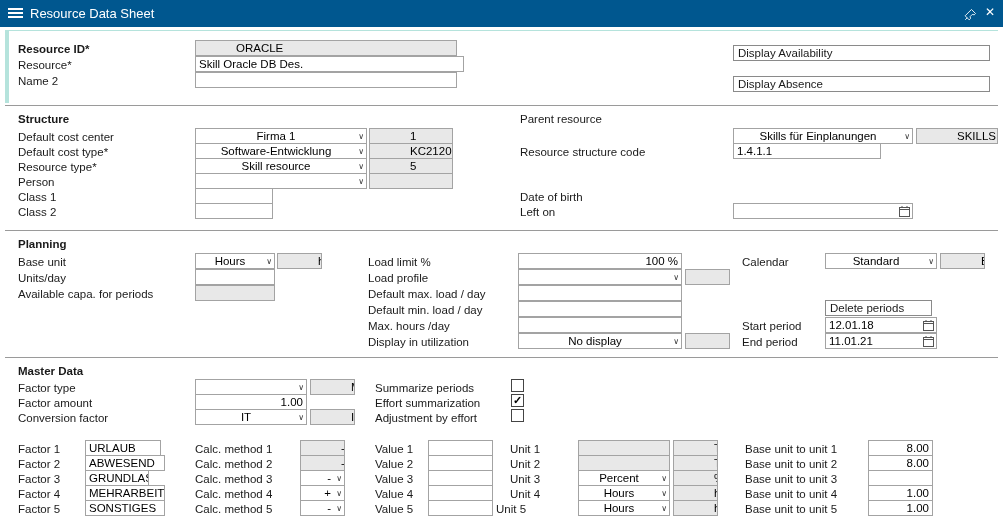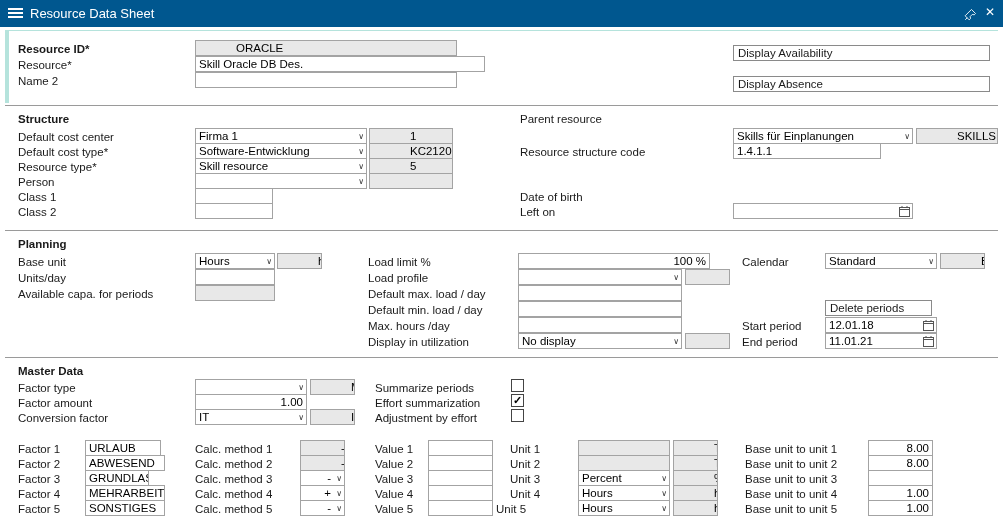--- a/index.html
+++ b/index.html
@@ -16,21 +16,21 @@
 
   .accent-top { position:absolute; left:5px; top:30px; width:993px; height:1px; background:#b5e3dc; }
   .accent-left { position:absolute; left:5px; top:30px; width:4px; height:73px; background:#b5e3dc; }
 
   .lbl { position:absolute; font-size:11.5px; line-height:14px; white-space:nowrap; color:#1a1a1a; }
   .bold { font-weight:bold; }
   .sec-line { position:absolute; left:5px; width:993px; height:1px; background:#9a9a9a; }
 
   .bx { position:absolute; height:16px; border:1px solid #a3a3a3; background:#fff; font-size:11.5px; line-height:14px; padding:0 3px; white-space:nowrap; overflow:hidden; color:#000; }
   .ro { background:#e8e8e8;padding-left:40px; }
-  .dd { padding-right:13px; }
+  .dd { padding-right:13px;text-align:center; }
   .chev { position:absolute; right:2px; top:1px; font-size:8px; line-height:13px; color:#333; }
   .num { text-align:right; }
   .btn { position:absolute; height:16px; border:1px solid #8a8a8a; background:#fff; font-size:11.5px; line-height:14px; padding:0 4px; cursor:pointer; white-space:nowrap; }
   .calic { position:absolute; right:2px; top:2px; width:11px; height:11px; cursor:pointer; }
   .cb { position:absolute; width:13px; height:13px; border:1px solid #444; background:#fff; cursor:pointer; }
   .mark { display:block; font-size:11px; font-weight:bold; line-height:11px; text-align:center; color:#000; }
 </style>
 </head>
 <body>
 
@@ -49,21 +49,21 @@
   <div class="xclose">✕</div>
 </div>
 
 <div class="accent-top"></div>
 <div class="accent-left"></div>
 
 <span class="lbl bold" style="left:18px;top:42px">Resource ID*</span>
 <div class="bx ro" style="left:195px;top:40px;width:262px">ORACLE</div>
 
 <span class="lbl" style="left:18px;top:58px">Resource*</span>
-<div class="bx" style="left:195px;top:56px;width:290px">Skill Oracle DB Des.</div>
+<div class="bx" style="left:195px;top:56px;width:269px">Skill Oracle DB Des.</div>
 
 <span class="lbl" style="left:18px;top:74px">Name 2</span>
 <div class="bx" style="left:195px;top:72px;width:262px"></div>
 
 <div class="btn" style="left:733px;top:45px;width:257px">Display Availability</div>
 <div class="btn" style="left:733px;top:76px;width:257px">Display Absence</div>
 
 <div class="sec-line" style="top:105px"></div>
 <span class="lbl bold" style="left:18px;top:112px">Structure</span>
 
@@ -136,21 +136,21 @@
 </div>
 <div class="bx ro" style="left:277px;top:253px;width:28px">h</div>
 
 <span class="lbl" style="left:18px;top:271px">Units/day</span>
 <div class="bx" style="left:195px;top:269px;width:80px"></div>
 
 <span class="lbl" style="left:18px;top:287px">Available capa. for periods</span>
 <div class="bx ro" style="left:195px;top:285px;width:80px"></div>
 
 <span class="lbl" style="left:368px;top:255px">Load limit %</span>
-<div class="bx num" style="left:518px;top:253px;width:192px">100 %</div>
+<div class="bx num" style="left:518px;top:253px;width:164px">100 %</div>
 
 <span class="lbl" style="left:368px;top:271px">Load profile</span>
 <div class="bx dd" style="left:518px;top:269px;width:164px">
   <span></span>
   <span class="chev">∨</span>
 </div>
 <div class="bx ro" style="left:685px;top:269px;width:28px"></div>
 
 <span class="lbl" style="left:368px;top:287px">Default max. load / day</span>
 <div class="bx" style="left:518px;top:285px;width:164px"></div>

